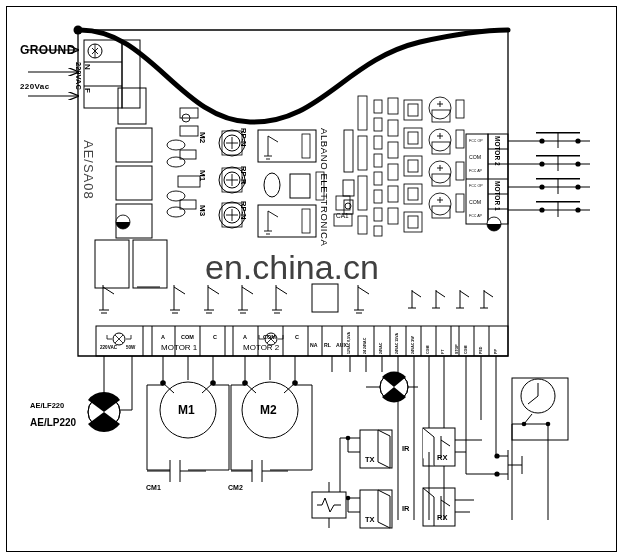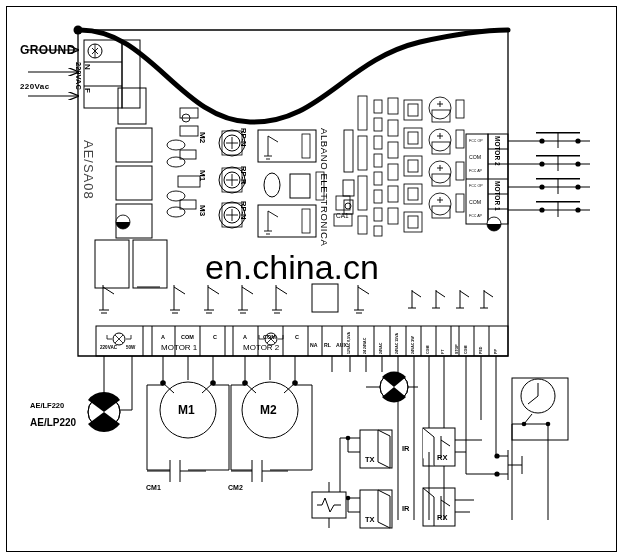--- a/index.html
+++ b/index.html
@@ -3,21 +3,21 @@
 <meta charset="utf-8">
 <title>AE/SA08 Wiring Diagram</title>
 <style>
   html,body{margin:0;padding:0;background:#ffffff;}
   body{width:623px;height:558px;overflow:hidden;
        font-family:"Liberation Sans",sans-serif;}
   #root{position:relative;width:623px;height:558px;background:#fff;}
   .frame{position:absolute;left:6px;top:6px;width:611px;height:546px;
          border:1px solid #000;box-sizing:border-box;}
   svg{position:absolute;left:0;top:0;}
-  .wm{position:absolute;left:205px;top:248px;font-size:34px;color:#000000;
+  .wm{position:absolute;left:205px;top:248px;font-size:34px;color:#404040;
       letter-spacing:0px;font-family:"Liberation Sans",sans-serif;
       user-select:none;pointer-events:none;}
   .lbl{position:absolute;font-family:"Liberation Sans",sans-serif;
        color:#000;white-space:nowrap;}
   .b{font-weight:bold;}
   .rot90{transform:rotate(90deg);transform-origin:0 0;}
   .rotm90{transform:rotate(-90deg);transform-origin:0 0;}
 </style>
 </head>
 <body>

